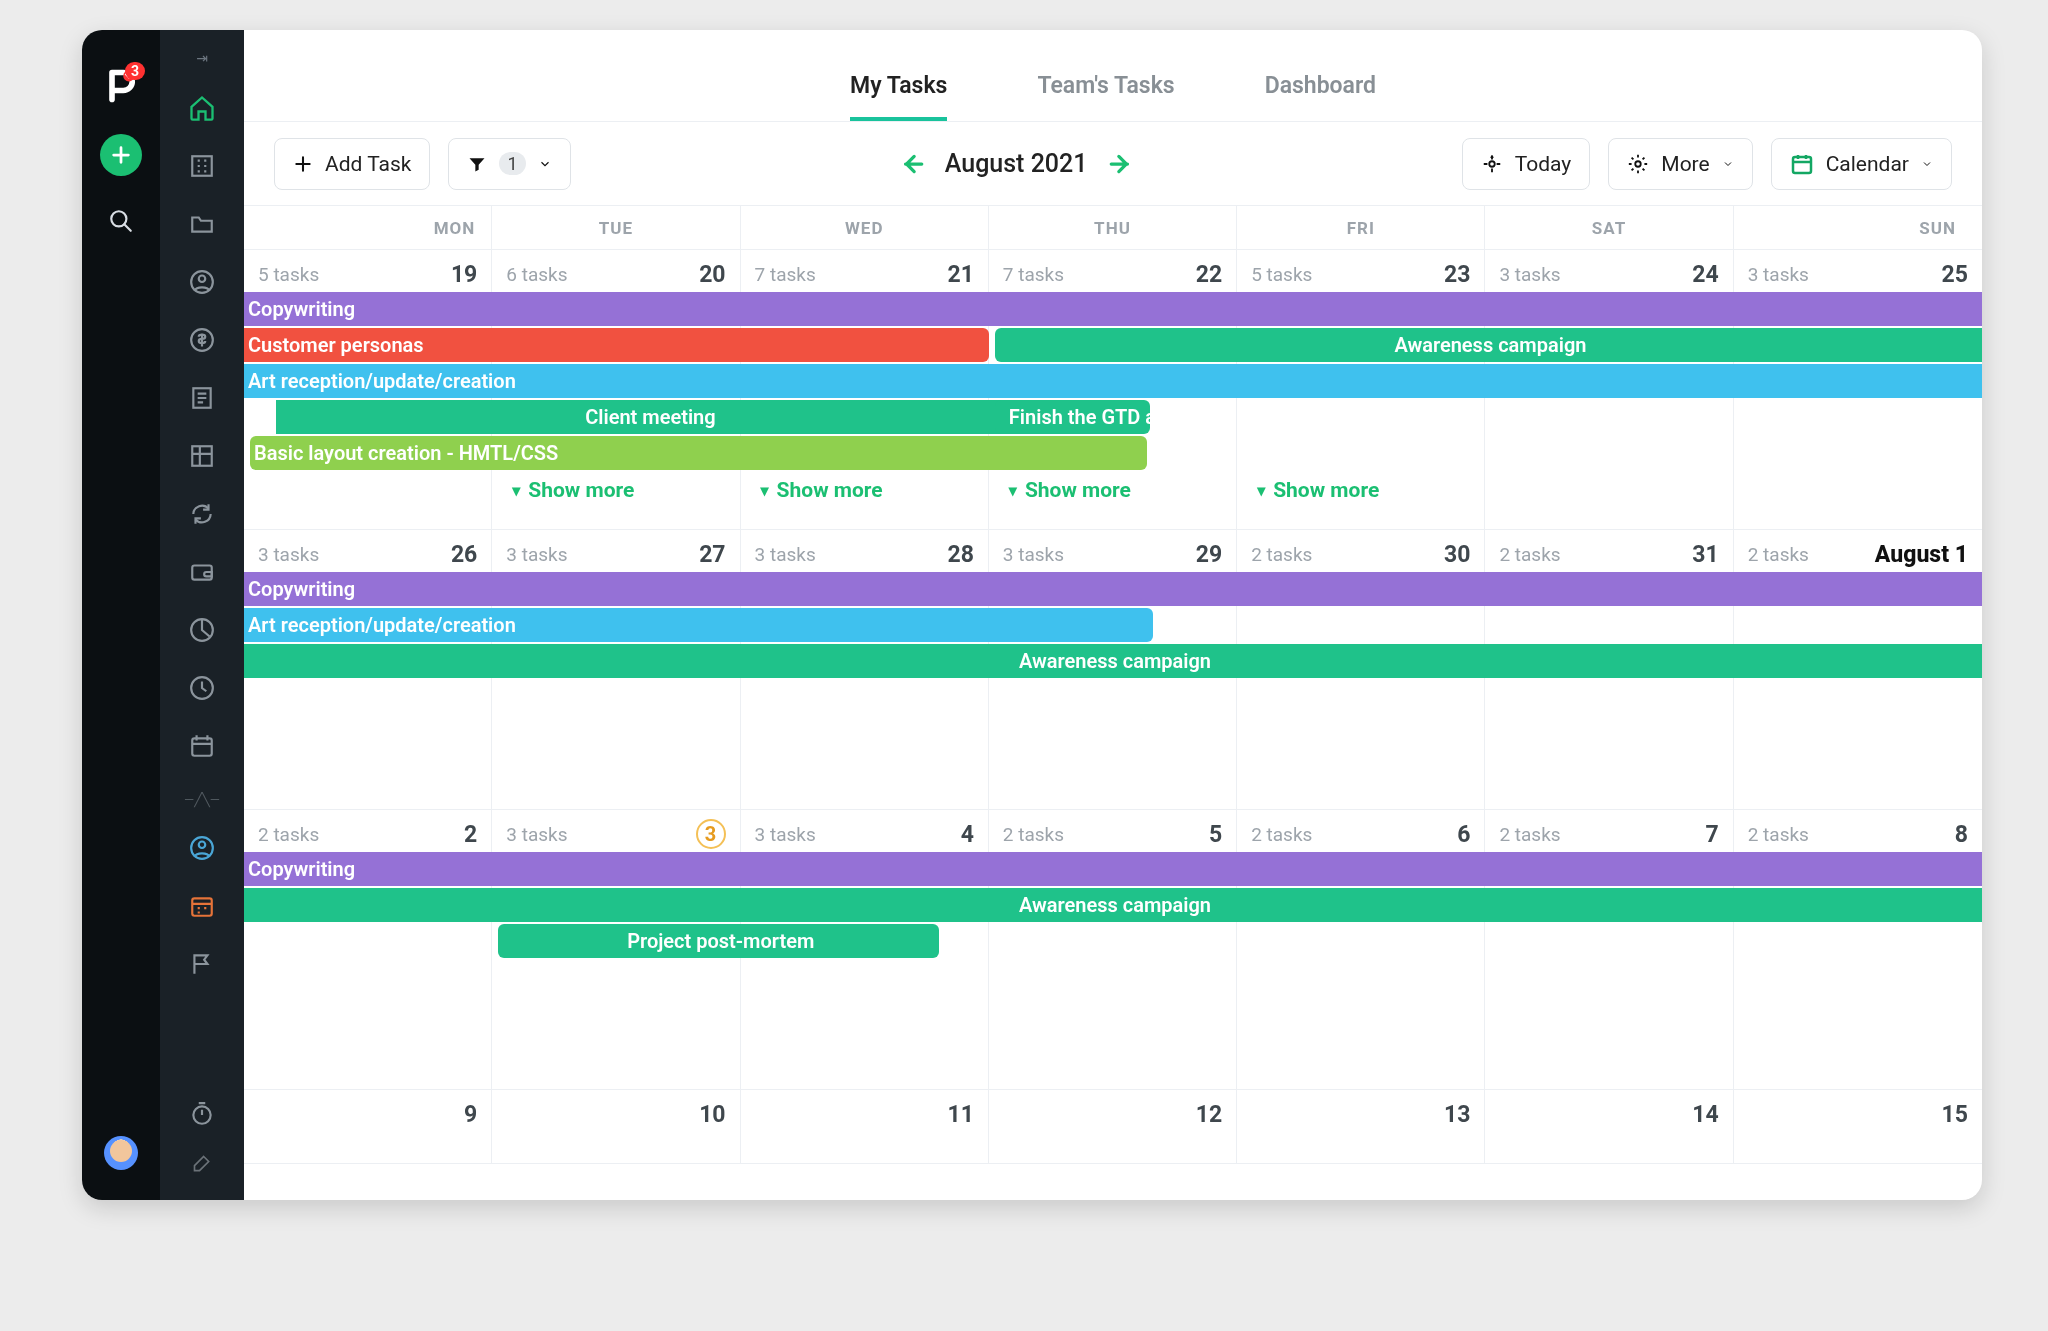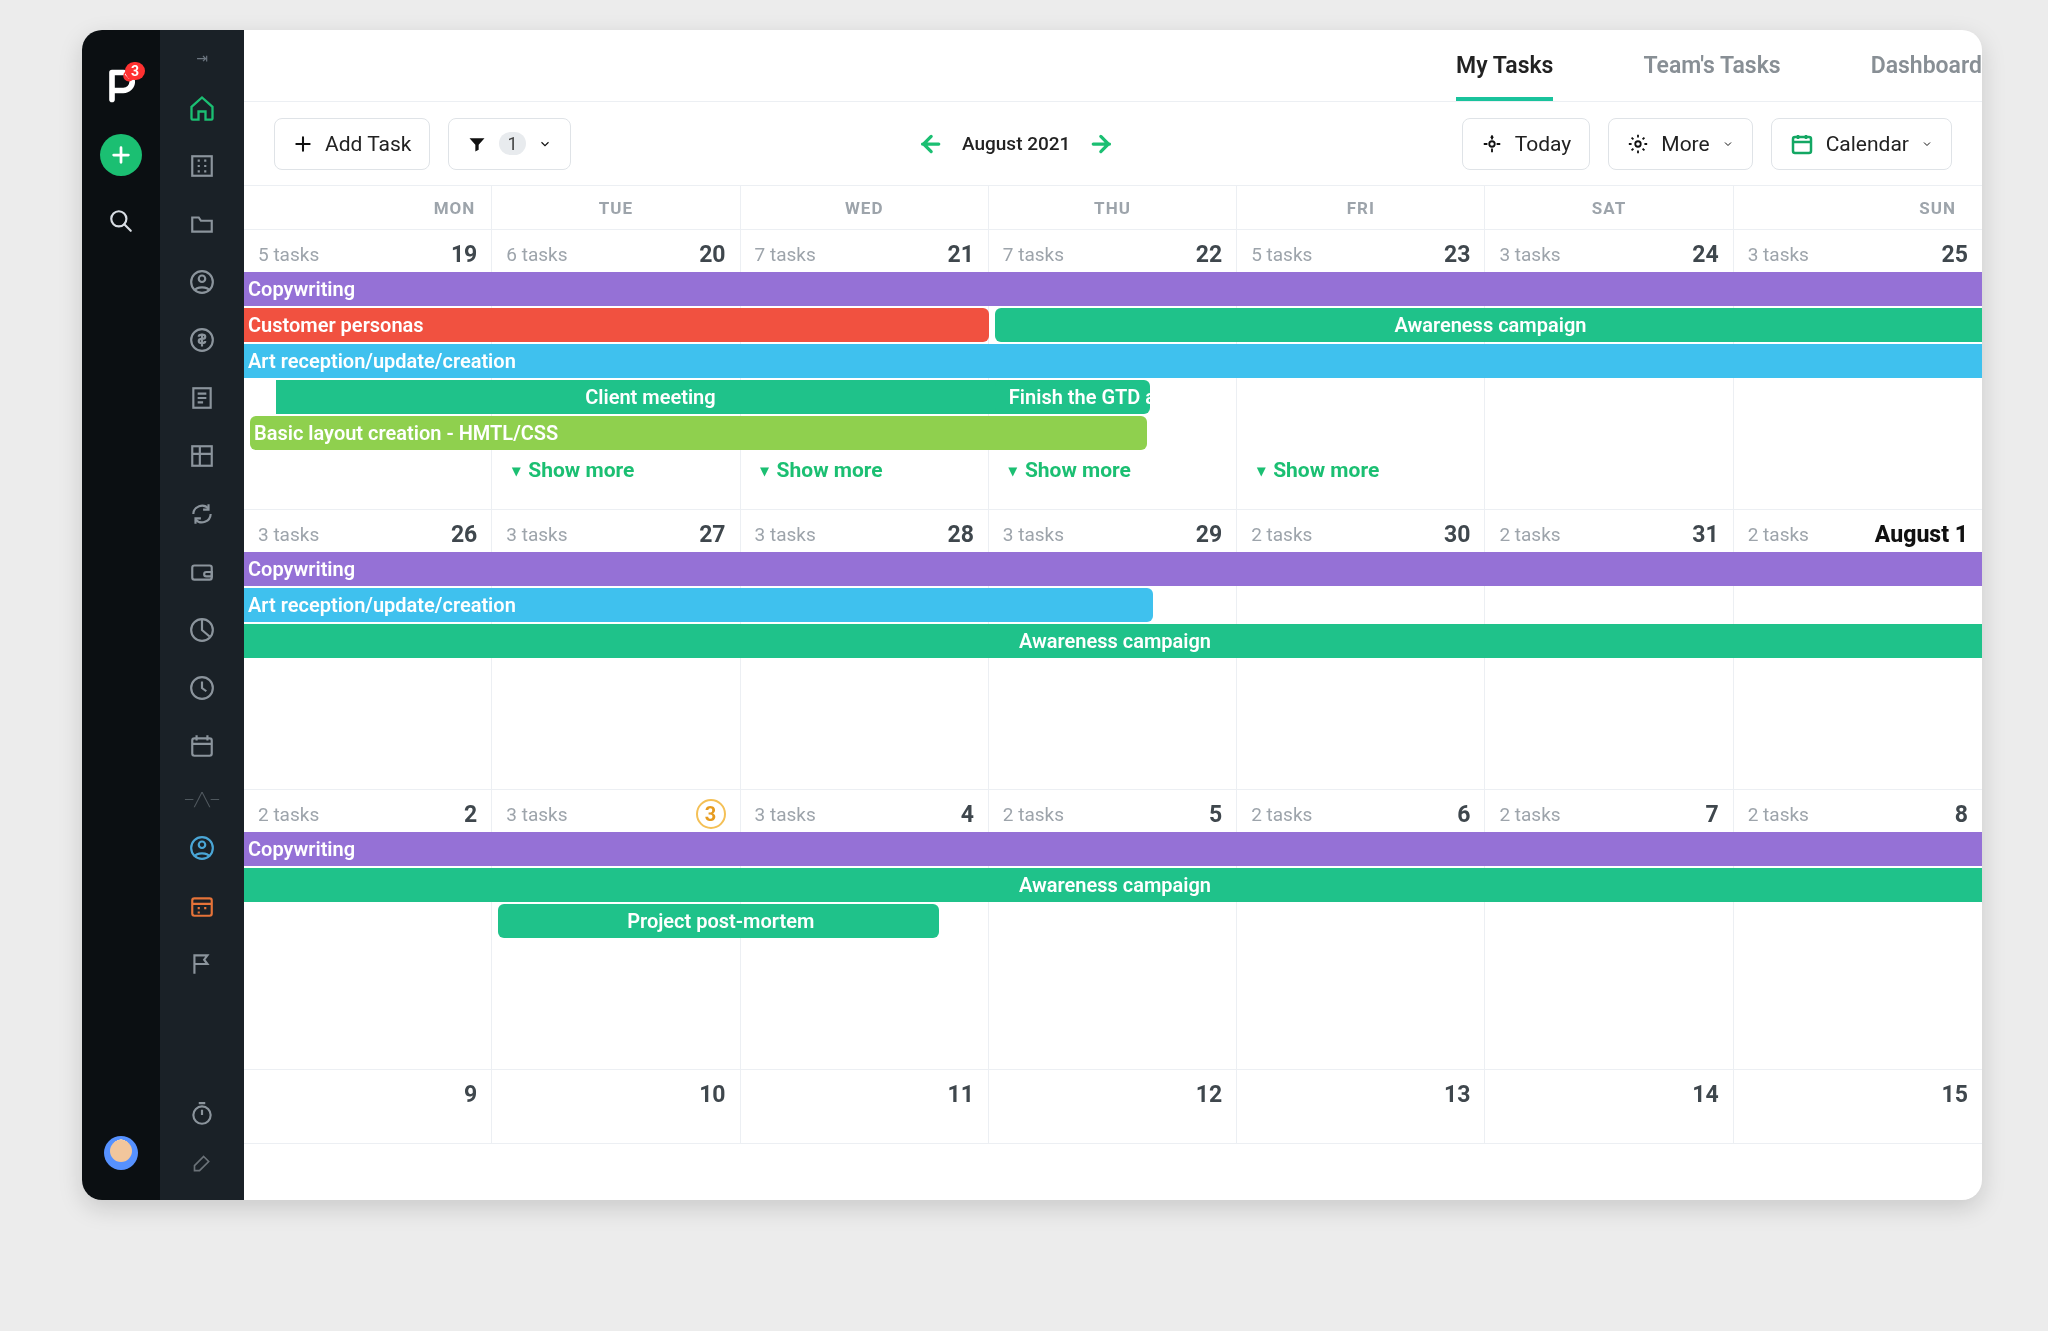--- a/index.html
+++ b/index.html
@@ -26,30 +26,30 @@
   .r2-wedge { color:#6c7680; font-size:14px; }
   .r2-item { color:#8b949c; width:32px; height:32px; display:flex; align-items:center; justify-content:center; border-radius:6px; }
   .r2-item.active { color:#1bbf72; }
   .r2-item.cal { color:#e57339; }
   .r2-item.user-blue { color:#4aa6d6; }
   .r2-divider { width:40px; height:14px; margin-top:4px; color:#525a60; font-size:13px; text-align:center; }
   .r2-bottom { margin-top:auto; margin-bottom:20px; display:flex; flex-direction:column; align-items:center; gap:18px; }
 
   
   .main { flex:1; display:flex; flex-direction:column; }
-  .tabs { height:72px; display:flex; align-items:flex-end; justify-content:flex-end; gap:90px; border-bottom:1px solid #eceff3; }
+  .tabs { height:72px; display:flex; align-items:flex-end; justify-content:center; gap:90px; border-bottom:1px solid #eceff3;margin-top:20px; }
   .tab { font-size:23px; font-weight:600; color:#888f95; padding-bottom:22px; position:relative; cursor:pointer; }
   .tab.active { color:#222; }
   .tab.active::after { content:""; position:absolute; left:0; right:0; bottom:0; height:4px; background:#19c39c; }
 
   .toolbar { height:84px; border-bottom:1px solid #eceff3; display:flex; align-items:center; padding:0 30px; gap:18px; }
   .btn { height:52px; border:1px solid #dfe3e7; background:#fff; border-radius:8px; display:flex; align-items:center; padding:16px 18px; gap:12px; font-size:21px; color:#222; cursor:pointer; }
   .btn .ico { display:inline-flex; }
   .pill { background:#e8ebee; border-radius:12px; padding:1px 8px; font-size:18px; color:#444; }
-  .toolbar .center { flex:1; display:flex; align-items:center; justify-content:center; gap:20px; font-size:19px; font-weight:500; color:#222; }
+  .toolbar .center { flex:1; display:flex; align-items:center; justify-content:center; gap:20px; font-size:25px; font-weight:500; color:#222; }
   .arrow { color:#1bbf72; cursor:pointer; display:inline-flex; }
   .btn.green-ico svg { color:#13a763; }
 
   
   .dayhead { height:44px; display:grid; grid-template-columns: repeat(7,1fr); text-align:center; font-size:17px; font-weight:700; color:#9da4ab; letter-spacing:1px; border-bottom:1px solid #eceff3; align-items:center; }
   .dayhead > div { border-right:1px solid #eceff3; height:100%; display:flex; align-items:center; justify-content:center; }
   .dayhead > div:first-child { justify-content:flex-end; padding-right:16px;padding-left:40px; }
   .dayhead > div:last-child { justify-content:flex-end; padding-right:26px; border-right:none; }
 
   

